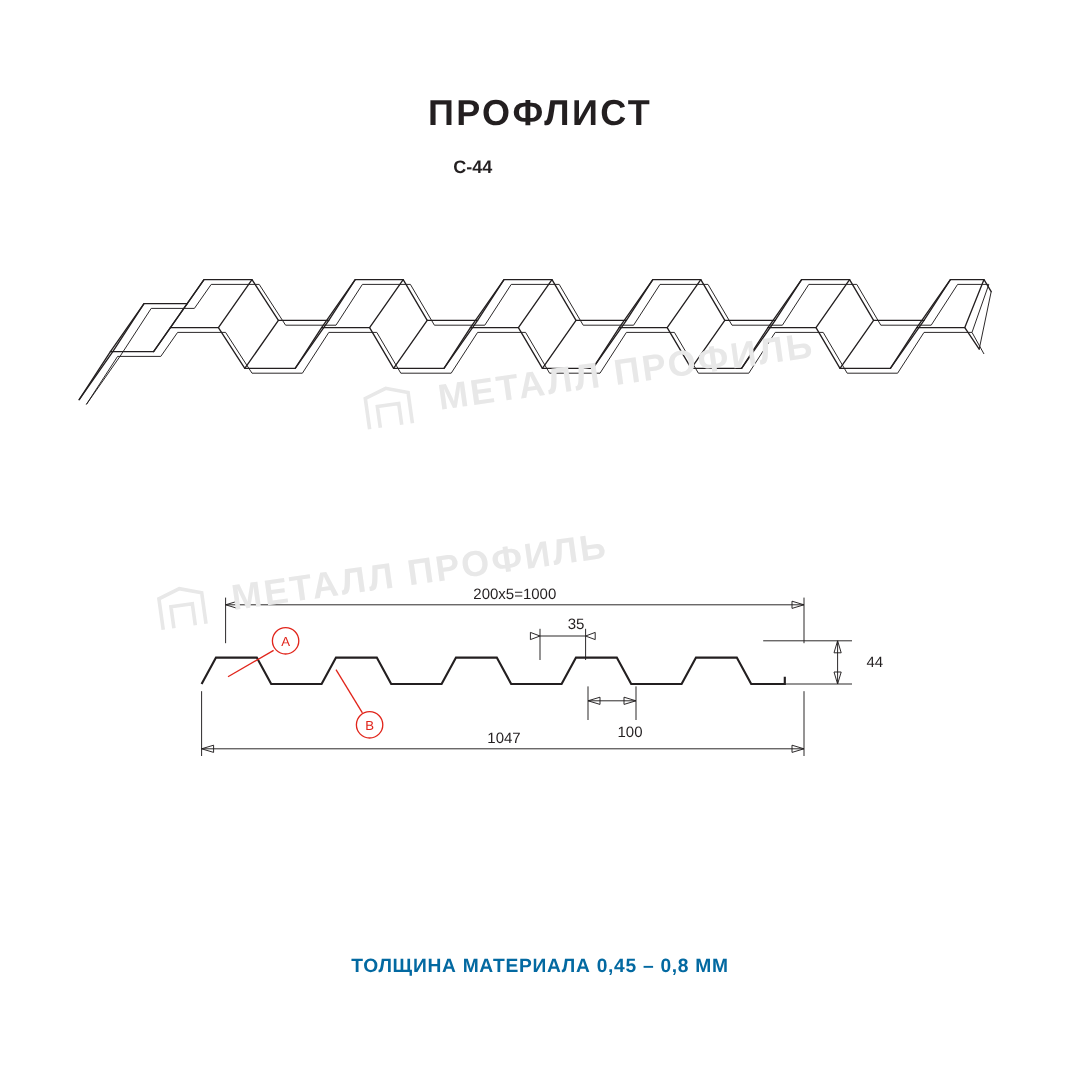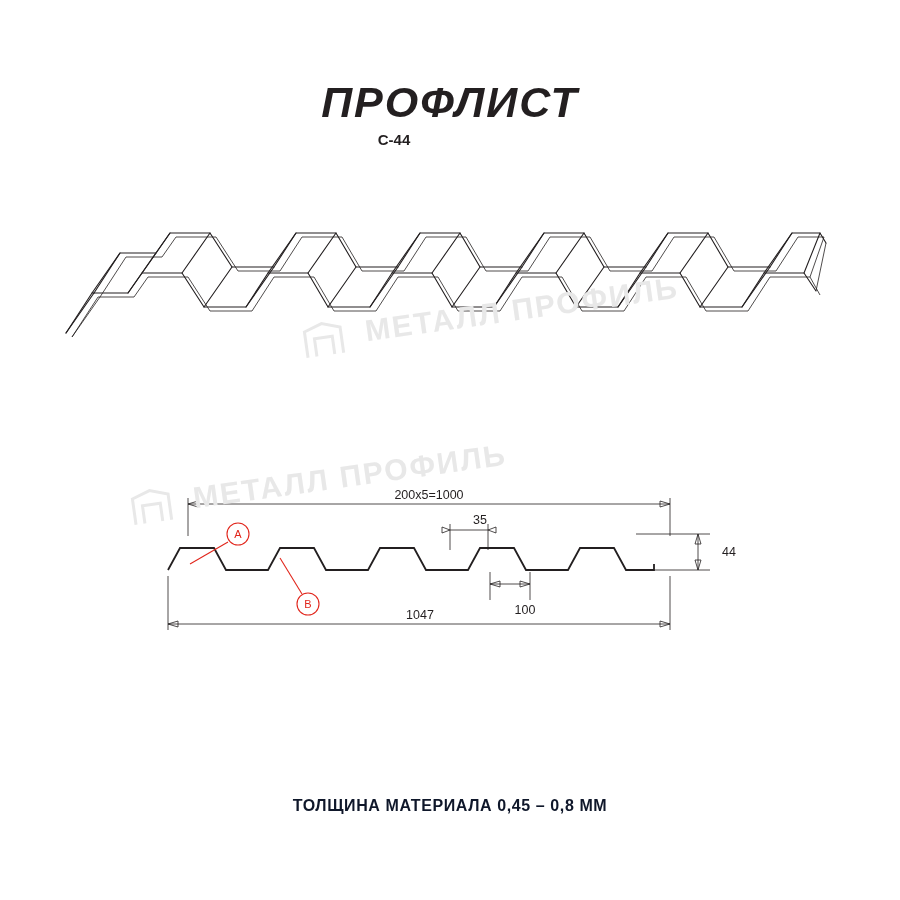--- a/index.html
+++ b/index.html
@@ -18,46 +18,45 @@
   .page {
     position: absolute;
     inset: 0;
   }
   .title {
     position: absolute;
     top: 78px;
     left: 0;
     width: 900px;
     text-align: center;
-    font-size: 43px;
+    font-size: 30px;
     font-weight: bold;
     letter-spacing: 2px;
     color: #231f20;
-    font-style: italic;
   }
   .subtitle {
     position: absolute;
     top: 131px;
     left: 0;
     width: 788px;
     text-align: center;
     font-size: 15px;
     font-weight: bold;
     color: #231f20;
   }
   .footer {
     position: absolute;
     top: 797px;
     left: 0;
     width: 900px;
     text-align: center;
     font-size: 16px;
     font-weight: bold;
     letter-spacing: 0.6px;
-    color: #0f172a;
+    color: #0369a1;
   }
   .iso-wrap {
     position: absolute;
     left: 60px;
     top: 215px;
     width: 790px;
     height: 180px;
   }
   .plan-wrap {
     position: absolute;

